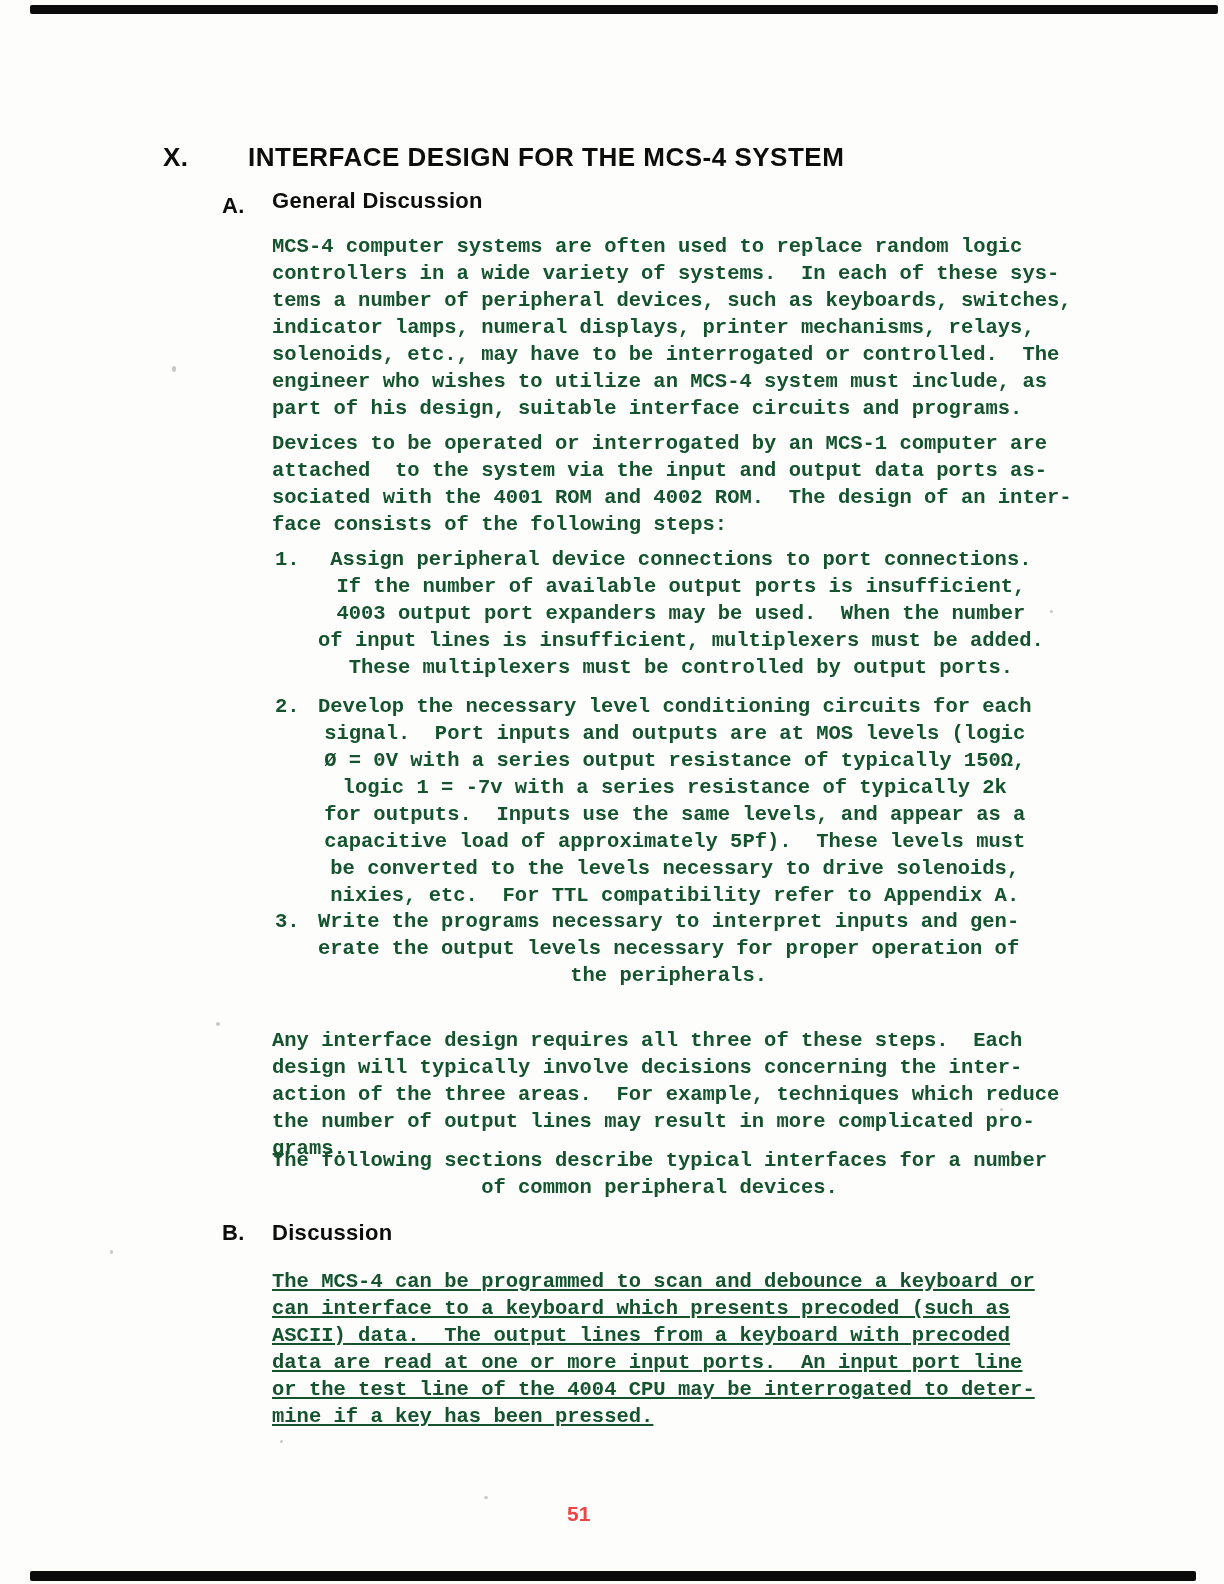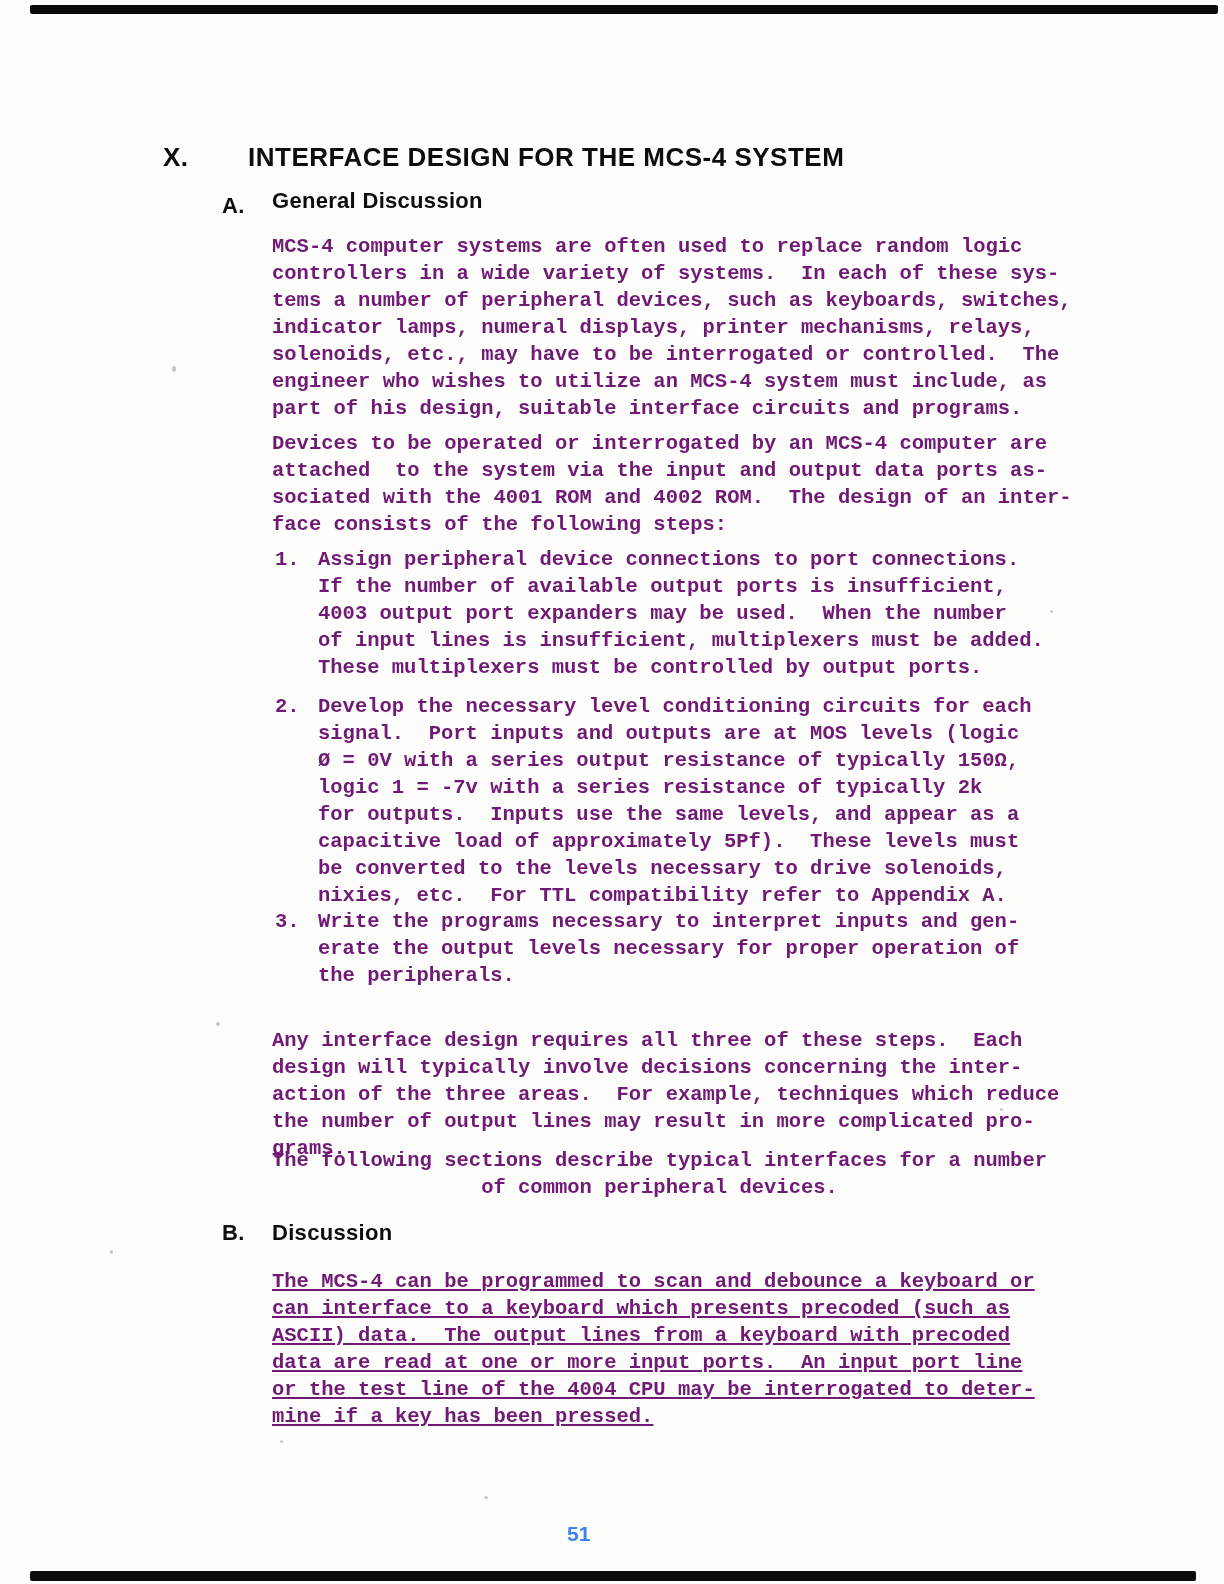--- a/index.html
+++ b/index.html
@@ -17,43 +17,42 @@
     color: #161616;
   }
   
   .mono {
     position: absolute;
     font-family: "Liberation Mono", monospace;
     font-size: 20.5px;
     line-height: 27px;
     font-weight: bold;
     white-space: pre;
-    color: #701a75;
+    color: #14532d;
     letter-spacing: 0px;
   }
   
   .heading {
     position: absolute;
     font-family: "Liberation Sans", sans-serif;
     font-weight: bold;
     color: #0d0d0d;
     white-space: pre;
   }
   .h1 { font-size: 26px; letter-spacing: 0.5px; }
   .h2 { font-size: 22px; letter-spacing: 0.3px; }
   .list-row { position: absolute; left: 0; top: 0; width: 100%; }
   .list-row .num  { position: absolute; left: 275px; top: 0; }
-  .list-row .body { position: absolute; left: 318px; top: 0; }
+  .list-row .body { position: absolute; left: 318px; top: 0; text-align: center; }
   .page-number {
     position: absolute;
     font-family: "Liberation Sans", sans-serif;
     font-weight: bold;
     font-size: 21px;
-    color: #3b82f6;
-    margin-top: 20px;
+    color: #ef4444;
   }
   .scan-bar {
     position: absolute;
     background: #0b0b0b;
     border-radius: 2px;
   }
   .speckle {
     position: absolute;
     background: #9a9a9a;
     border-radius: 50%;
@@ -83,21 +82,21 @@
   <span class="heading h2" style="left:272px; top:188px;">General Discussion</span>
 
   <div class="mono" style="left:272px; top:233px;">MCS-4 computer systems are often used to replace random logic
 controllers in a wide variety of systems.  In each of these sys-
 tems a number of peripheral devices, such as keyboards, switches,
 indicator lamps, numeral displays, printer mechanisms, relays,
 solenoids, etc., may have to be interrogated or controlled.  The
 engineer who wishes to utilize an MCS-4 system must include, as
 part of his design, suitable interface circuits and programs.</div>
 
-  <div class="mono" style="left:272px; top:430px;">Devices to be operated or interrogated by an MCS-4 computer are
+  <div class="mono" style="left:272px; top:430px;">Devices to be operated or interrogated by an MCS-1 computer are
 attached  to the system via the input and output data ports as-
 sociated with the 4001 ROM and 4002 ROM.  The design of an inter-
 face consists of the following steps:</div>
 
   <div class="list-row" style="top:546px;">
     <span class="mono num">1.</span>
     <div class="mono body">Assign peripheral device connections to port connections.
 If the number of available output ports is insufficient,
 4003 output port expanders may be used.  When the number
 of input lines is insufficient, multiplexers must be added.

